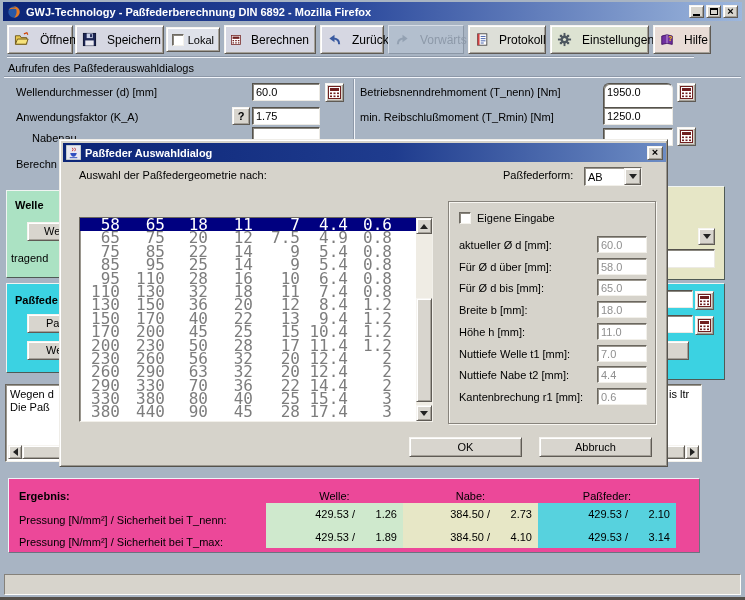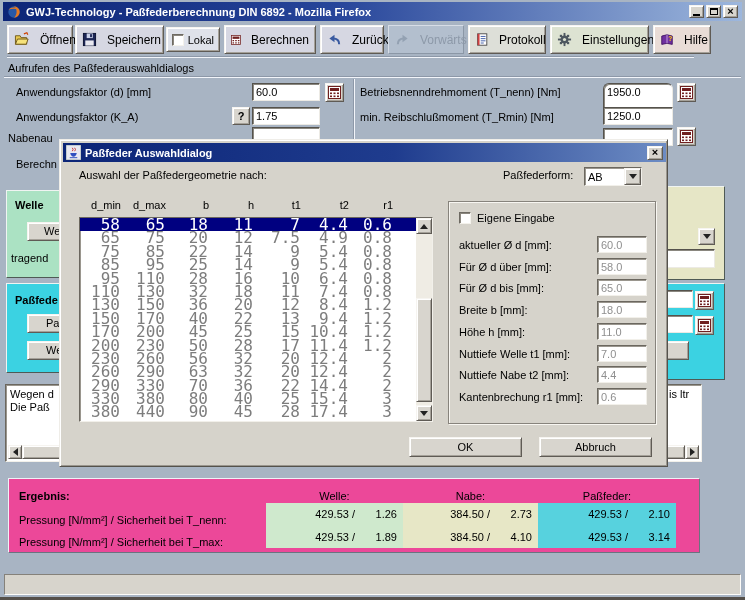--- a/index.html
+++ b/index.html
@@ -235,21 +235,21 @@
     </span>
     <span>Hilfe</span>
   </div>
 
   <div class="abs" style="left:7px;top:56px;width:687px;border-top:1px solid #8d98a8;border-bottom:1px solid #f2f5fa;"></div>
 
   <div class="abs label" style="left:8px;top:62px;">Aufrufen des Paßfederauswahldialogs</div>
   <div class="abs groove-h" style="left:4px;top:76px;width:737px;"></div>
   <div class="abs groove-v" style="left:353px;top:79px;height:108px;"></div>
 
-  <div class="abs label" style="left:16px;top:86px;">Anwendungsfaktor (d) [mm]</div>
+  <div class="abs label" style="left:16px;top:86px;">Wellendurchmesser (d) [mm]</div>
   <div class="abs field" style="left:252px;top:83px;width:68px;height:18px;">60.0</div>
   <div class="abs raised sq-btn" style="left:325px;top:83px;width:19px;height:19px;">
     <span class="calc-svg" style="width:13px;height:13px;">
         <svg width="100%" height="100%" viewBox="0 0 13 13">
           <rect x="0.5" y="0.5" width="12" height="12" fill="#fff" stroke="#702020"></rect>
           <rect x="2" y="2" width="9" height="3" fill="#702020"></rect>
           <g fill="#702020">
             <rect x="2" y="6.5" width="2" height="1.6"></rect>
             <rect x="5.5" y="6.5" width="2" height="1.6"></rect>
             <rect x="9" y="6.5" width="2" height="1.6"></rect>
@@ -258,21 +258,21 @@
             <rect x="9" y="9.5" width="2" height="1.6"></rect>
           </g>
         </svg>
       </span>
   </div>
 
   <div class="abs label" style="left:16px;top:111px;">Anwendungsfaktor (K_A)</div>
   <div class="abs raised sq-btn" style="left:232px;top:107px;width:18px;height:18px;font-weight:bold;">?</div>
   <div class="abs field" style="left:252px;top:107px;width:68px;height:18px;">1.75</div>
 
-  <div class="abs label" style="left:8px;top:132px;">Nabenau</div>
+  <div class="abs label" style="left:32px;top:132px;">Nabenau</div>
   <div class="abs field" style="left:252px;top:127px;width:68px;height:18px;"></div>
   <div class="abs label" style="left:16px;top:158px;">Berechn</div>
 
   <div class="abs label" style="left:360px;top:86px;">Betriebsnenndrehmoment (T_nenn) [Nm]</div>
   <div class="abs field" style="left:603px;top:83px;width:70px;height:35px;border-radius:6px;">1950.0</div>
   <div class="abs raised sq-btn" style="left:677px;top:83px;width:19px;height:19px;">
     <span class="calc-svg" style="width:13px;height:13px;">
         <svg width="100%" height="100%" viewBox="0 0 13 13">
           <rect x="0.5" y="0.5" width="12" height="12" fill="#fff" stroke="#702020"></rect>
           <rect x="2" y="2" width="9" height="3" fill="#702020"></rect>
@@ -453,29 +453,20 @@
     <div class="abs label" style="left:19px;top:29px;">Auswahl der Paßfedergeometrie nach:</div>
 
     <div class="abs label" style="left:443px;top:29px;">Paßfederform:</div>
     <div class="abs combo-box" style="left:524px;top:27px;width:58px;height:19px;">
       <span class="combo-text">AB</span>
       <span class="combo-arrow raised">
           <span class="tri-down"></span>
         </span>
     </div>
 
-    <div class="abs tbl-header" style="left:21px;top:59px;width:336px;">
-      <span class="tbl-cell">d_min</span>
-      <span class="tbl-cell">d_max</span>
-      <span class="tbl-cell">b</span>
-      <span class="tbl-cell">h</span>
-      <span class="tbl-cell">t1</span>
-      <span class="tbl-cell">t2</span>
-      <span class="tbl-cell">r1</span>
-    </div>
 
     <div class="abs listbox sunken" style="left:19px;top:77px;width:354px;height:205px;">
       <div class="tbl-body">
           <div class="tbl-row sel">
             <span class="tbl-cell">58</span>
             <span class="tbl-cell">65</span>
             <span class="tbl-cell">18</span>
             <span class="tbl-cell">11</span>
             <span class="tbl-cell">7</span>
             <span class="tbl-cell">4.4</span>

